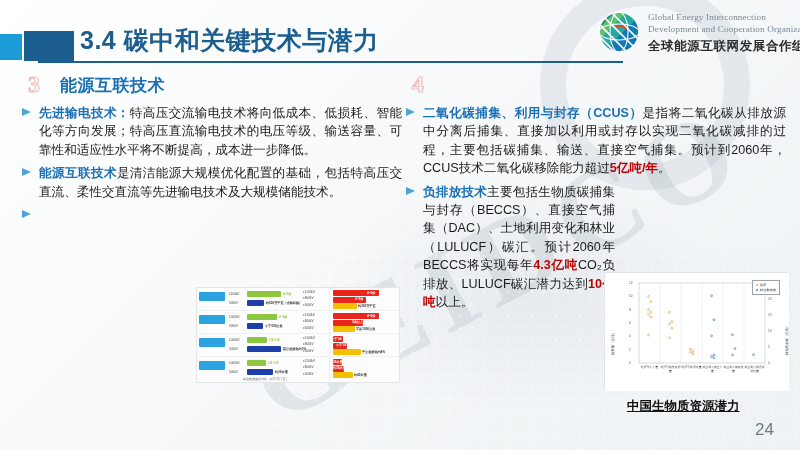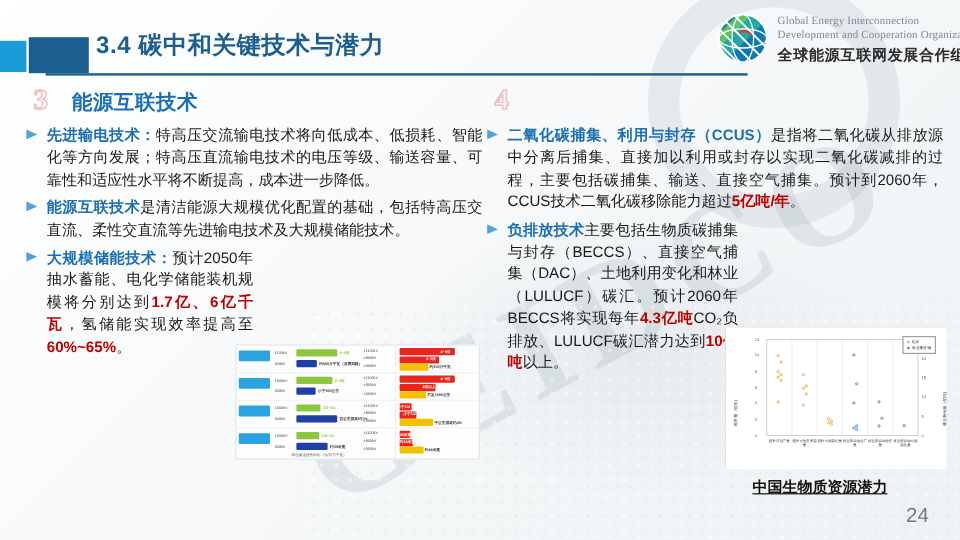--- a/index.html
+++ b/index.html
@@ -56,21 +56,21 @@
     opacity: .55;
     pointer-events: none;
   }
 
   
   #header { position: absolute; left: 0; top: 0; width: 800px; height: 72px; }
   .bar-light { position: absolute; left: 0; top: 34px; width: 22px; height: 26px; background: #1b9bd7; }
   .bar-dark  { position: absolute; left: 24px; top: 31px; width: 50px; height: 30px; background: #1b5e8f; }
   .title-text {
     position: absolute; left: 80px; top: 24px;
-    font-size: 20px; font-weight: 700; color: #1b5e8f;
+    font-size: 25px; font-weight: 700; color: #1b5e8f;
     letter-spacing: .5px; white-space: nowrap;
   }
   .title-rule {
     position: absolute; left: 38px; top: 61px; width: 585px; height: 2px;
     background: #1b5e8f;
   }
 
   
   #logo { position: absolute; left: 596px; top: 6px; width: 200px; height: 56px; }
   .logo-globe { position: absolute; left: 0; top: 3px; width: 46px; height: 46px; }
@@ -247,21 +247,20 @@
       <div class="btext wide"><span class="lead">先进输电技术：</span><span>特高压交流输电技术将向低成本、低损耗、智能化等方向发展；特高压直流输电技术的电压等级、输送容量、可靠性和适应性水平将不断提高，成本进一步降低。</span></div>
     </div>
 
     <div class="bullet">
       <span class="arrow"></span>
       <div class="btext wide"><span class="lead">能源互联技术</span><span>是清洁能源大规模优化配置的基础，包括特高压交直流、柔性交直流等先进输电技术及大规模储能技术。</span></div>
     </div>
 
     <div class="bullet">
       <span class="arrow"></span>
-      <div class="btext narrow"><span class="lead">大规模储能技术：</span><span>预计2050年抽水蓄能、电化学储能装机规模将分别达到</span><span class="hl">1.7亿、6亿千瓦</span><span>，氢储能实现效率提高至</span><span class="hl">60%~65%</span><span>。</span></div>
     </div>
   </div>
 
   <div id="col-right" class="col">
 
     <div class="sec-head">
       <span class="sec-num">4</span>
     </div>
 
     <div class="bullet">

